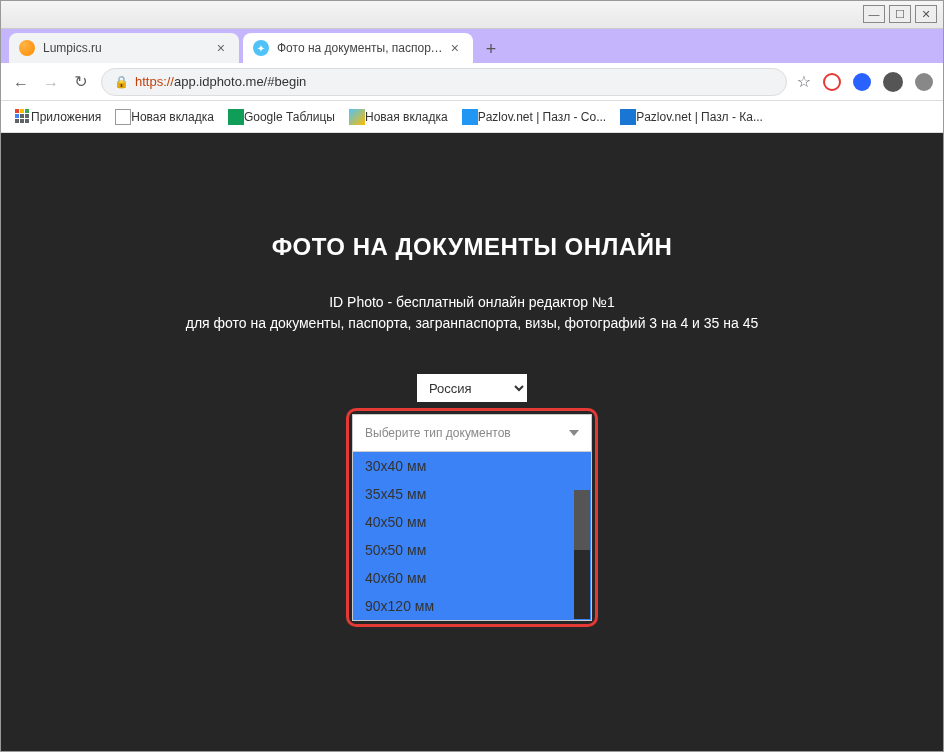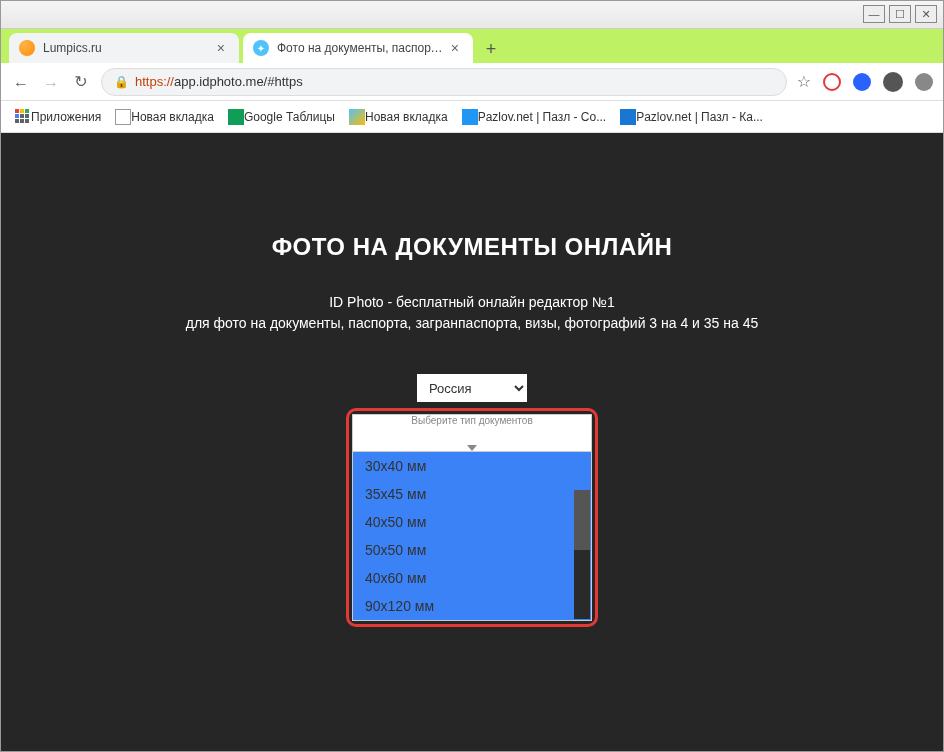--- a/index.html
+++ b/index.html
@@ -4,21 +4,21 @@
 <style>
 * { box-sizing: border-box; margin: 0; padding: 0; font-family: Arial, sans-serif; }
 body { width: 944px; height: 752px; background: #fff; overflow: hidden; border: 1px solid #999; }
 
 
 .titlebar { height: 28px; background: linear-gradient(#f5f5f5,#e8e8e8); border-bottom: 1px solid #ccc; position: relative; }
 .win-controls { position: absolute; right: 6px; top: 4px; display: flex; gap: 4px; }
 .win-btn { width: 22px; height: 18px; border: 1px solid #888; background: #eee; font-size: 11px; text-align: center; line-height: 16px; cursor: pointer; color: #555; }
 
 
-.tabstrip { height: 34px; background: #bef264; display: flex; align-items: flex-end; padding-left: 8px; }
+.tabstrip { height: 34px; background: #c4b5fd; display: flex; align-items: flex-end; padding-left: 8px; }
 .tab { height: 30px; width: 230px; background: #f1f3f4; border-radius: 8px 8px 0 0; margin-right: 4px; display: flex; align-items: center; padding: 0 10px; font-size: 12px; color: #444; position: relative; }
 .tab.active { background: #fff; }
 .tab .favicon { width: 16px; height: 16px; margin-right: 8px; border-radius: 50%; flex-shrink: 0; }
 .fav-orange { background: radial-gradient(circle at 30% 30%, #ffb347, #ff8c00); }
 .fav-blue { background: #4fc3f7; display:flex; align-items:center; justify-content:center; font-size:10px; color:#fff;}
 .tab .title { flex: 1; white-space: nowrap; overflow: hidden; text-overflow: ellipsis; }
 .tab .close { font-size: 14px; color: #666; cursor: pointer; padding: 0 4px; }
 .newtab { width: 28px; height: 28px; text-align: center; line-height: 28px; font-size: 18px; color: #555; cursor: pointer; }
 
 
@@ -53,21 +53,21 @@
 
 .page { background: #262626; height: calc(752px - 28px - 34px - 38px - 32px); position: relative; color: #fff; }
 .content { text-align: center; padding-top: 100px; }
 h1 { font-size: 24px; font-weight: bold; letter-spacing: 0.5px; margin-bottom: 31px; }
 .sub { font-size: 14px; line-height: 1.5; margin-bottom: 40px; }
 .country-select { width: 110px; height: 28px; background: #fff; color: #333; border: none; font-size: 13px; padding: 0 8px; margin-bottom: 12px; }
 
 
 .doc-dropdown-wrap { position: relative; display: inline-block; }
 .highlight-box { position: absolute; top: -6px; left: -6px; right: -6px; bottom: -6px; border: 3px solid #e53935; border-radius: 10px; pointer-events: none; }
-.doc-input { width: 240px; height: 38px; background: #fff; color: #888; font-size: 10px; border: 1px solid #ccc; padding: 0 12px; display: flex; align-items: center; justify-content: space-between; margin: 0 auto; flex-direction: column; }
+.doc-input { width: 240px; height: 38px; background: #fff; color: #888; font-size: 12px; border: 1px solid #ccc; padding: 0 12px; display: flex; align-items: center; justify-content: space-between; margin: 0 auto; }
 .caret { border-left: 5px solid transparent; border-right: 5px solid transparent; border-top: 6px solid #888; }
 .options-panel { width: 240px; background: #3b82f6; color: #333; text-align: left; border: 1px solid #ccc; border-top: none; }
 .option { padding: 6px 12px; font-size: 14px; cursor: pointer; }
 .options-scroll { position:absolute; right:1px; top:38px; bottom:1px; width:16px; background:#2a2a2a; }
 .options-scroll-thumb { width:100%; height:60px; background:#555; }
 </style>
 </head>
 <body>
 
 <div class="titlebar">
@@ -91,21 +91,21 @@
   </div>
   <div class="newtab">+</div>
 </div>
 
 <div class="addrbar">
   <div class="nav-icon">←</div>
   <div class="nav-icon disabled">→</div>
   <div class="nav-icon">↻</div>
   <div class="url-field">
     <span class="lock">🔒</span>
-    <span><span class="url-prefix">https://</span><span>app.idphoto.me/#https</span></span>
+    <span><span class="url-prefix">https://</span><span>app.idphoto.me/#begin</span></span>
   </div>
   <div class="ext-icons">
     <span class="star">☆</span>
     <div class="ext-icon ext-o"></div>
     <div class="ext-icon ext-globe"></div>
     <div class="avatar"></div>
     <div class="menu-dots"></div>
   </div>
 </div>
 

